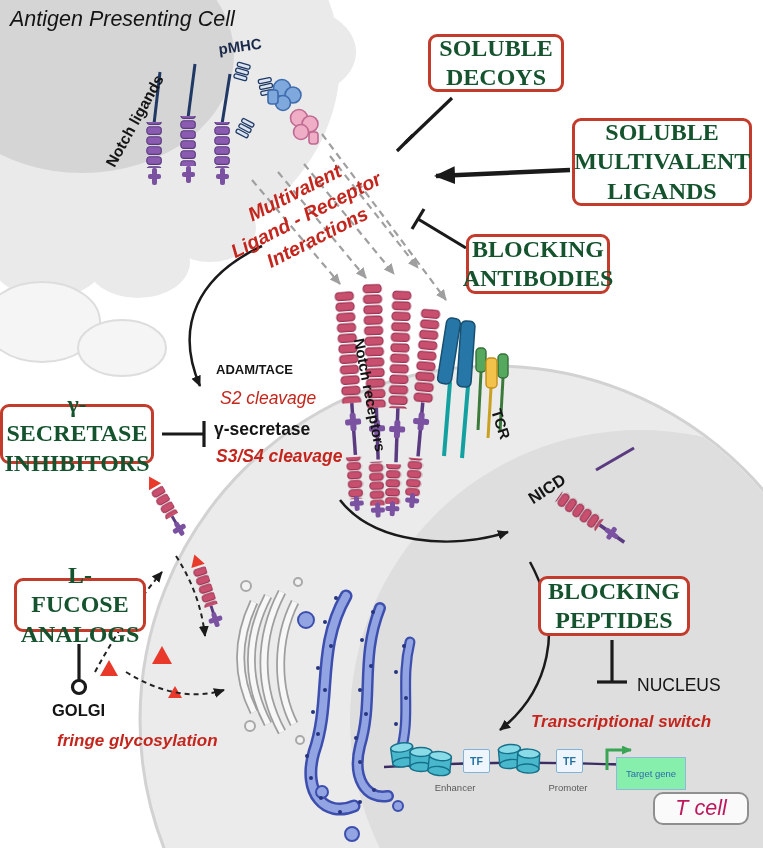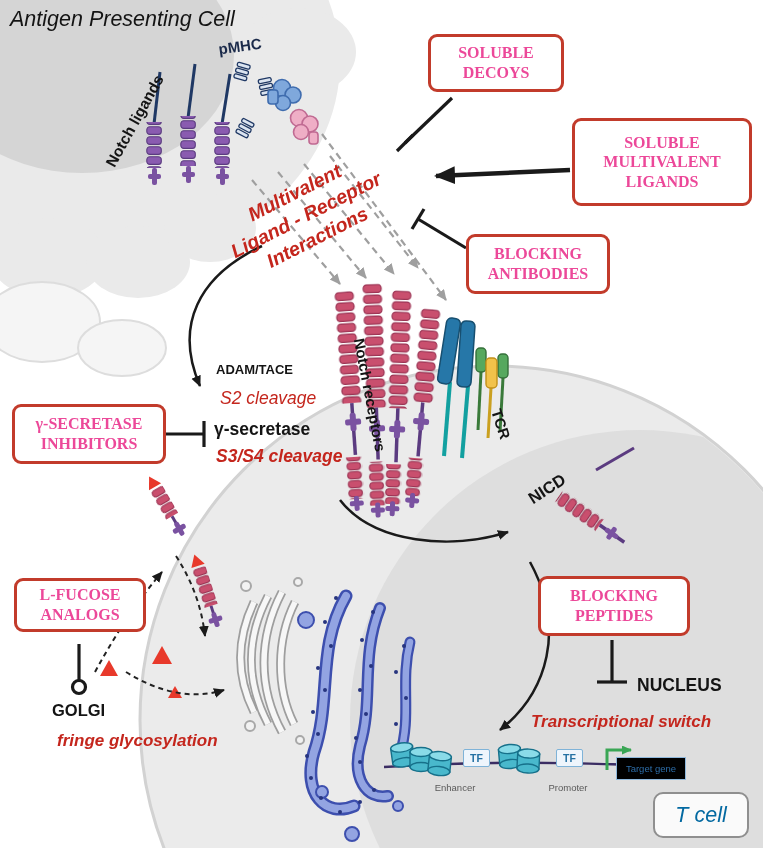--- a/index.html
+++ b/index.html
@@ -2,62 +2,62 @@
 <html><head>
 <meta charset="utf-8">
 <style>
   body{margin:0;background:#fff}
   #stage{position:relative;width:763px;height:848px;overflow:hidden;background:#fff;
          font-family:"Liberation Sans",sans-serif}
   #art{position:absolute;left:0;top:0}
   .lbl{position:absolute;color:#141414}
   .red{color:#c4261d}
   .boxx{position:absolute;display:flex;align-items:center;justify-content:center;text-align:center;
-        background:#fff;border:3px solid #c23b2b;border-radius:9px;color:#ec4899;
-        font-family:"Liberation Serif",serif;font-weight:bold;font-size:16px;line-height:1.22;
+        background:#fff;border:3px solid #c23b2b;border-radius:9px;color:#14532d;
+        font-family:"Liberation Serif",serif;font-weight:bold;font-size:24px;line-height:1.22;
         padding:15px 6px;box-sizing:border-box}
   #apc-label{left:10px;top:6px;width:250px;font-size:21.5px;font-style:italic;line-height:1.3}
   #pmhc-label{left:240px;top:46px;transform:translate(-50%,-50%) rotate(-8deg);
               font-weight:bold;font-size:15px;color:#1b2a4a}
   #notch-ligands-label{left:135px;top:121px;transform:translate(-50%,-50%) rotate(-61deg);
               font-weight:bold;font-size:15.5px;white-space:nowrap}
   #multivalent-label{left:306px;top:215px;width:200px;transform:translate(-50%,-50%) rotate(-27deg);
               font-weight:bold;font-style:italic;font-size:19.5px;text-align:center;line-height:1.28}
   #multivalent-label span{display:block}
   #box-decoys{left:428px;top:34px;width:136px;height:58px}
   #box-multiligands{left:572px;top:118px;width:180px;height:88px}
   #box-antibodies{left:466px;top:234px;width:144px;height:60px}
-  #box-gsi{left:12px;top:404px;width:154px;height:60px}
+  #box-gsi{left:0;top:404px;width:154px;height:60px}
   #box-fucose{left:14px;top:578px;width:132px;height:54px}
   #box-peptides{left:538px;top:576px;width:152px;height:60px}
   #adam-label{left:216px;top:362px;font-weight:bold;font-size:13px}
   #s2-label{left:220px;top:388px;font-weight:normal;font-style:italic;font-size:17.5px}
   #gsec-label{left:214px;top:419px;font-weight:bold;font-size:17.5px}
   #s3s4-label{left:216px;top:446px;font-weight:bold;font-style:italic;font-size:17.5px}
   #notch-receptors-label{left:370px;top:395px;transform:translate(-50%,-50%) rotate(79deg);
               font-weight:bold;font-size:15px;white-space:nowrap}
   #tcr-label{left:501px;top:424px;transform:translate(-50%,-50%) rotate(72deg);font-weight:bold;font-size:15px}
   #nicd-label{left:547px;top:489px;transform:translate(-50%,-50%) rotate(-33deg);font-weight:bold;font-size:16.5px}
   #golgi-label{left:52px;top:701px;font-weight:bold;font-size:16.5px}
   #fringe-label{left:57px;top:731px;font-weight:bold;font-style:italic;font-size:17px;white-space:nowrap}
-  #nucleus-label{left:637px;top:675px;font-weight:bold;font-size:17.5px}
+  #nucleus-label{left:637px;top:675px;font-weight:normal;font-size:17.5px}
   #switch-label{left:531px;top:712px;font-weight:bold;font-style:italic;font-size:17px;white-space:nowrap}
-  .tfbox{position:absolute;width:27px;height:18px;background:#eef5fc;border:1.5px solid #7fb3d8;
+  .tfbox{position:absolute;width:27px;height:24px;background:#eef5fc;border:1.5px solid #7fb3d8;
          border-radius:2px;color:#2471a3;font-weight:bold;font-size:10.5px;display:flex;
          align-items:center;justify-content:center;box-sizing:border-box}
   #tf1{left:463px;top:749px}
   #tf2{left:556px;top:749px}
-  #target-gene-box{position:absolute;left:616px;top:757px;width:70px;height:23px;background:#000000;
+  #target-gene-box{position:absolute;left:616px;top:757px;width:70px;height:33px;background:#86efac;
          border:1px solid #8fb8dc;color:#2d6da8;font-size:9.5px;display:flex;align-items:center;
          justify-content:center;box-sizing:border-box}
   #enhancer-label{left:414px;top:782px;width:82px;text-align:center;font-size:9.5px;color:#5a5a5a}
   #promoter-label{left:527px;top:782px;width:82px;text-align:center;font-size:9.5px;color:#5a5a5a}
-  #tcell-label{position:absolute;left:653px;top:792px;width:96px;height:46px;background:#fafafa;
+  #tcell-label{position:absolute;left:653px;top:792px;width:96px;height:33px;background:#fafafa;
          border:2px solid #8f8f8f;border-radius:10px;display:flex;align-items:center;
-         justify-content:center;font-size:21.5px;font-style:italic;box-sizing:border-box;color:#0369a1}
+         justify-content:center;font-size:21.5px;font-style:italic;box-sizing:border-box;color:#be185d}
 </style>
 </head>
 <body>
 
 <div id="stage">
 
 <svg id="art" width="763" height="848" viewBox="0 0 763 848">
   <defs>
     <marker id="mB" markerUnits="userSpaceOnUse" markerWidth="13" markerHeight="12" refX="10" refY="5" orient="auto">
           <path d="M0,0 L11,5 L0,10 Z" fill="#1a1a1a"></path>

